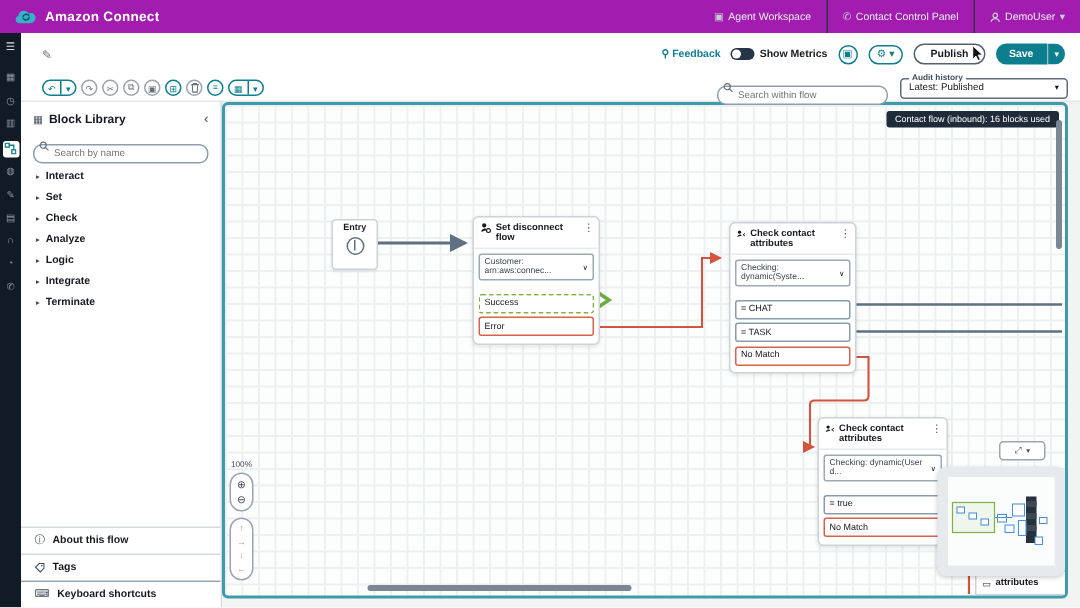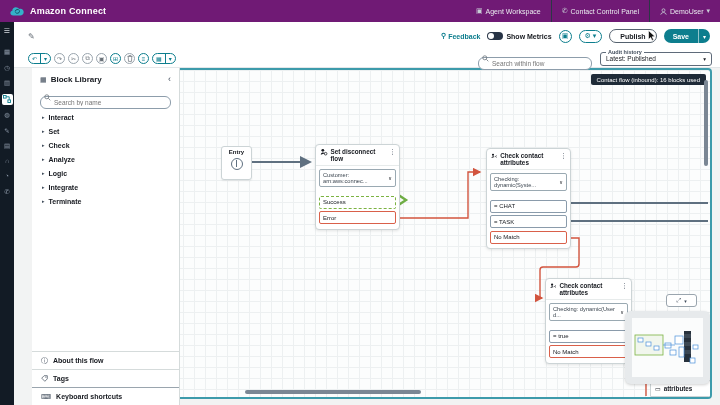--- a/index.html
+++ b/index.html
@@ -1,21 +1,21 @@
 <!DOCTYPE html>
 <html><head>
 <meta charset="utf-8">
 <style>
   * { margin:0; padding:0; box-sizing:border-box; }
   html,body { width:720px; height:405px; }
   body { font-family:"Liberation Sans", sans-serif; background:#f2f3f3; overflow:hidden; }
   .screen { position:relative; width:720px; height:405px; background:#f2f3f3; overflow:hidden; }
 
   
-  .topbar { position:absolute; left:0; top:0; width:720px; height:22px; background:#701a75; color:#fff;
+  .topbar { position:absolute; left:0; top:0; width:720px; height:22px; background:#a21caf; color:#fff;
             display:flex; align-items:center; z-index:30; }
   .brand { display:flex; align-items:center; gap:5px; margin-left:10px; font-size:9px; font-weight:bold; letter-spacing:.2px; }
   .topbar-right { margin-left:auto; display:flex; align-items:center; height:100%; font-size:7px; color:#e9ecef; }
   .top-item { display:flex; align-items:center; gap:3px; padding:0 10px; height:100%; border-left:1px solid #2c3745; cursor:pointer; }
   .top-item:first-child { border-left:none; }
   .top-glyph { font-size:7px; color:#c7ced6; }
 
   
   .leftnav { position:absolute; left:0; top:22px; width:14px; bottom:0; background:#121b25; z-index:25;
              display:flex; flex-direction:column; align-items:center; }
@@ -60,21 +60,21 @@
   .search-flow { position:relative; width:114px; height:13px; }
   .search-flow input, .lib-search input { width:100%; height:100%; border:1px solid #8d9dab; border-radius:6px; font-size:6.5px;
       padding-left:13px; color:#444; font-family:"Liberation Sans",sans-serif; background:#fff; outline:none; }
   .mag { position:absolute; left:4px; top:3px; }
   .audit { position:relative; width:112px; height:14px; border:1px solid #5f6b7a; border-radius:3px; background:#fff;
            display:flex; align-items:center; font-size:6.5px; color:#16191f; padding:0 5px; cursor:pointer; }
   .audit-label { position:absolute; top:-4px; left:5px; background:#fff; font-size:5.5px; font-weight:bold; color:#414d5c; padding:0 2px; }
   .audit .caret { margin-left:auto; font-size:5.5px; color:#16191f; }
 
   
-  .library { position:absolute; left:32px; top:68px; width:148px; bottom:0; background:#fff; border-right:1px solid #d5dbdb; z-index:15; }
+  .library { position:absolute; left:14px; top:68px; width:134px; bottom:0; background:#fff; border-right:1px solid #d5dbdb; z-index:15; }
   .lib-head { display:flex; align-items:center; padding:7px 8px 5px 8px; }
   .lib-grid-ic { font-size:7px; color:#414d5c; margin-right:4px; }
   .lib-title { font-size:8px; font-weight:bold; color:#16191f; }
   .lib-collapse { margin-left:auto; font-size:9px; color:#414d5c; cursor:pointer; line-height:0.8; }
   .lib-search { position:relative; margin:2px 8px 6px 8px; height:13px; }
   .cat-row { display:flex; align-items:center; gap:4px; padding:3.5px 10px; cursor:pointer; }
   .cat-caret { font-size:5px; color:#414d5c; }
   .cat-label { font-size:7px; font-weight:bold; color:#16191f; }
   .lib-footer { position:absolute; left:0; right:0; bottom:0; }
   .foot-row { display:flex; align-items:center; gap:5px; padding:5px 9px; border-top:1px solid #d5dbdb; cursor:pointer; background:#fff; }

